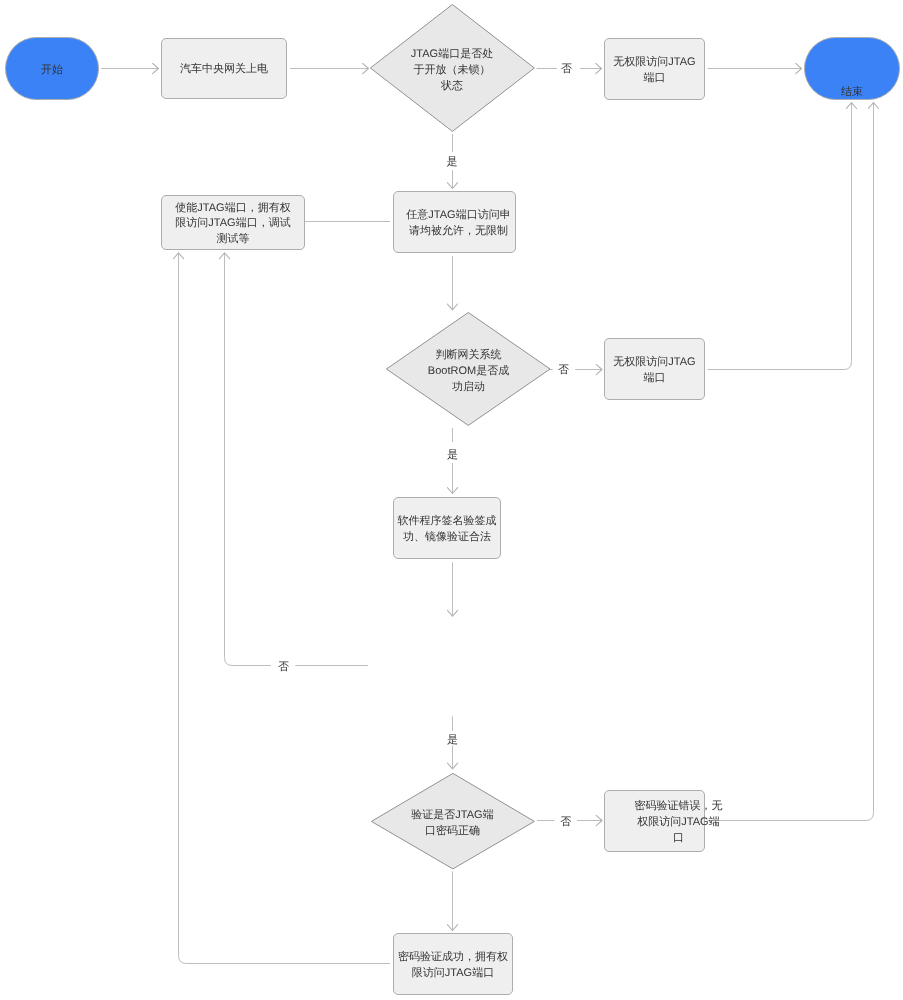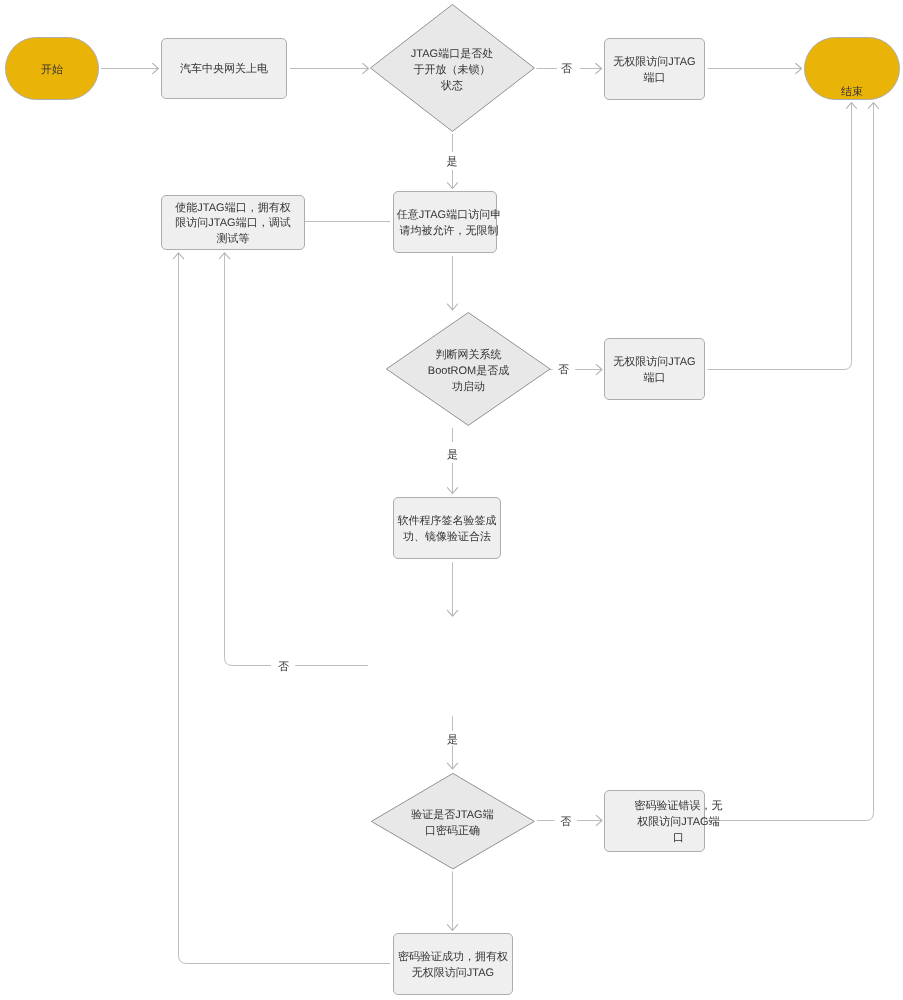--- a/index.html
+++ b/index.html
@@ -4,21 +4,21 @@
 <title>JTAG Flowchart</title>
 <style>
   html,body{margin:0;padding:0;background:#ffffff;}
   #canvas{position:relative;width:903px;height:1000px;background:#ffffff;overflow:hidden;
           font-family:"Liberation Sans",sans-serif;-webkit-font-smoothing:antialiased;text-rendering:geometricPrecision;}
   svg.edges{position:absolute;left:0;top:0;width:903px;height:1000px;overflow:visible;}
   .node{position:absolute;box-sizing:border-box;display:flex;align-items:center;justify-content:center;}
   .lbl{text-align:center;color:#333333;font-size:11px;line-height:15.8px;letter-spacing:0px;
        white-space:pre;position:relative;top:2px;}
   .rect{background:#efefef;border:1px solid #adadad;border-radius:5px;}
-  .ell{background:#eab308;border:1px solid #adadad;border-radius:999px;}
+  .ell{background:#3b82f6;border:1px solid #adadad;border-radius:999px;}
   .dia-wrap{position:absolute;}
   .dia-wrap svg{position:absolute;left:0;top:0;}
   .dia-wrap .dialbl{position:absolute;left:0;top:3px;width:100%;height:100%;
                     display:flex;align-items:center;justify-content:center;}
   .edgelabel{position:absolute;color:#333333;font-size:11px;line-height:12px;
              transform:translate(-50%,-50%);white-space:nowrap;}
 </style>
 </head>
 <body>
 
@@ -99,21 +99,21 @@
   <div class="node ell" style="left:804px;top:37px;width:96px;height:63px;align-items:flex-end;">
     <div class="lbl">结束</div>
   </div>
 
   <div class="node rect" style="left:161px;top:195px;width:144px;height:54.5px;">
     <div class="lbl">使能JTAG端口，拥有权
 限访问JTAG端口，调试
 测试等</div>
   </div>
 
-  <div class="node rect" style="left:393px;top:191px;width:104px;height:62px;padding-left:8px;">
+  <div class="node rect" style="left:393px;top:191px;width:123px;height:62px;padding-left:8px;">
     <div class="lbl">任意JTAG端口访问申
 请均被允许，无限制</div>
   </div>
 
   <div class="dia-wrap" style="left:386px;top:312px;width:165px;height:114px;">
     <svg width="165" height="114" viewBox="0 0 165 114">
       <path d="M82.3,0.5 L164.1,57 L82.3,113.4 L0.4,57 Z" fill="#e8e8e8" stroke="#919191" stroke-width="1"></path>
     </svg>
     <div class="lbl dialbl">判断网关系统
 BootROM是否成
@@ -140,21 +140,21 @@
   </div>
 
   <div class="node rect" style="left:604px;top:790px;width:101px;height:62px;padding-left:48px;">
     <div class="lbl">密码验证错误，无
 权限访问JTAG端
 口</div>
   </div>
 
   <div class="node rect" style="left:393px;top:933px;width:120px;height:62px;">
     <div class="lbl">密码验证成功，拥有权
-无权限访问JTAG</div>
+限访问JTAG端口</div>
   </div>
 
   <div class="edgelabel" style="left:566.5px;top:68.5px;">否</div>
   <div class="edgelabel" style="left:452.1px;top:161.7px;">是</div>
   <div class="edgelabel" style="left:563.5px;top:370px;">否</div>
   <div class="edgelabel" style="left:452.5px;top:454.5px;">是</div>
   <div class="edgelabel" style="left:283.5px;top:667px;">否</div>
   <div class="edgelabel" style="left:452.5px;top:739.5px;">是</div>
   <div class="edgelabel" style="left:565.8px;top:821.8px;">否</div>
 </div>

